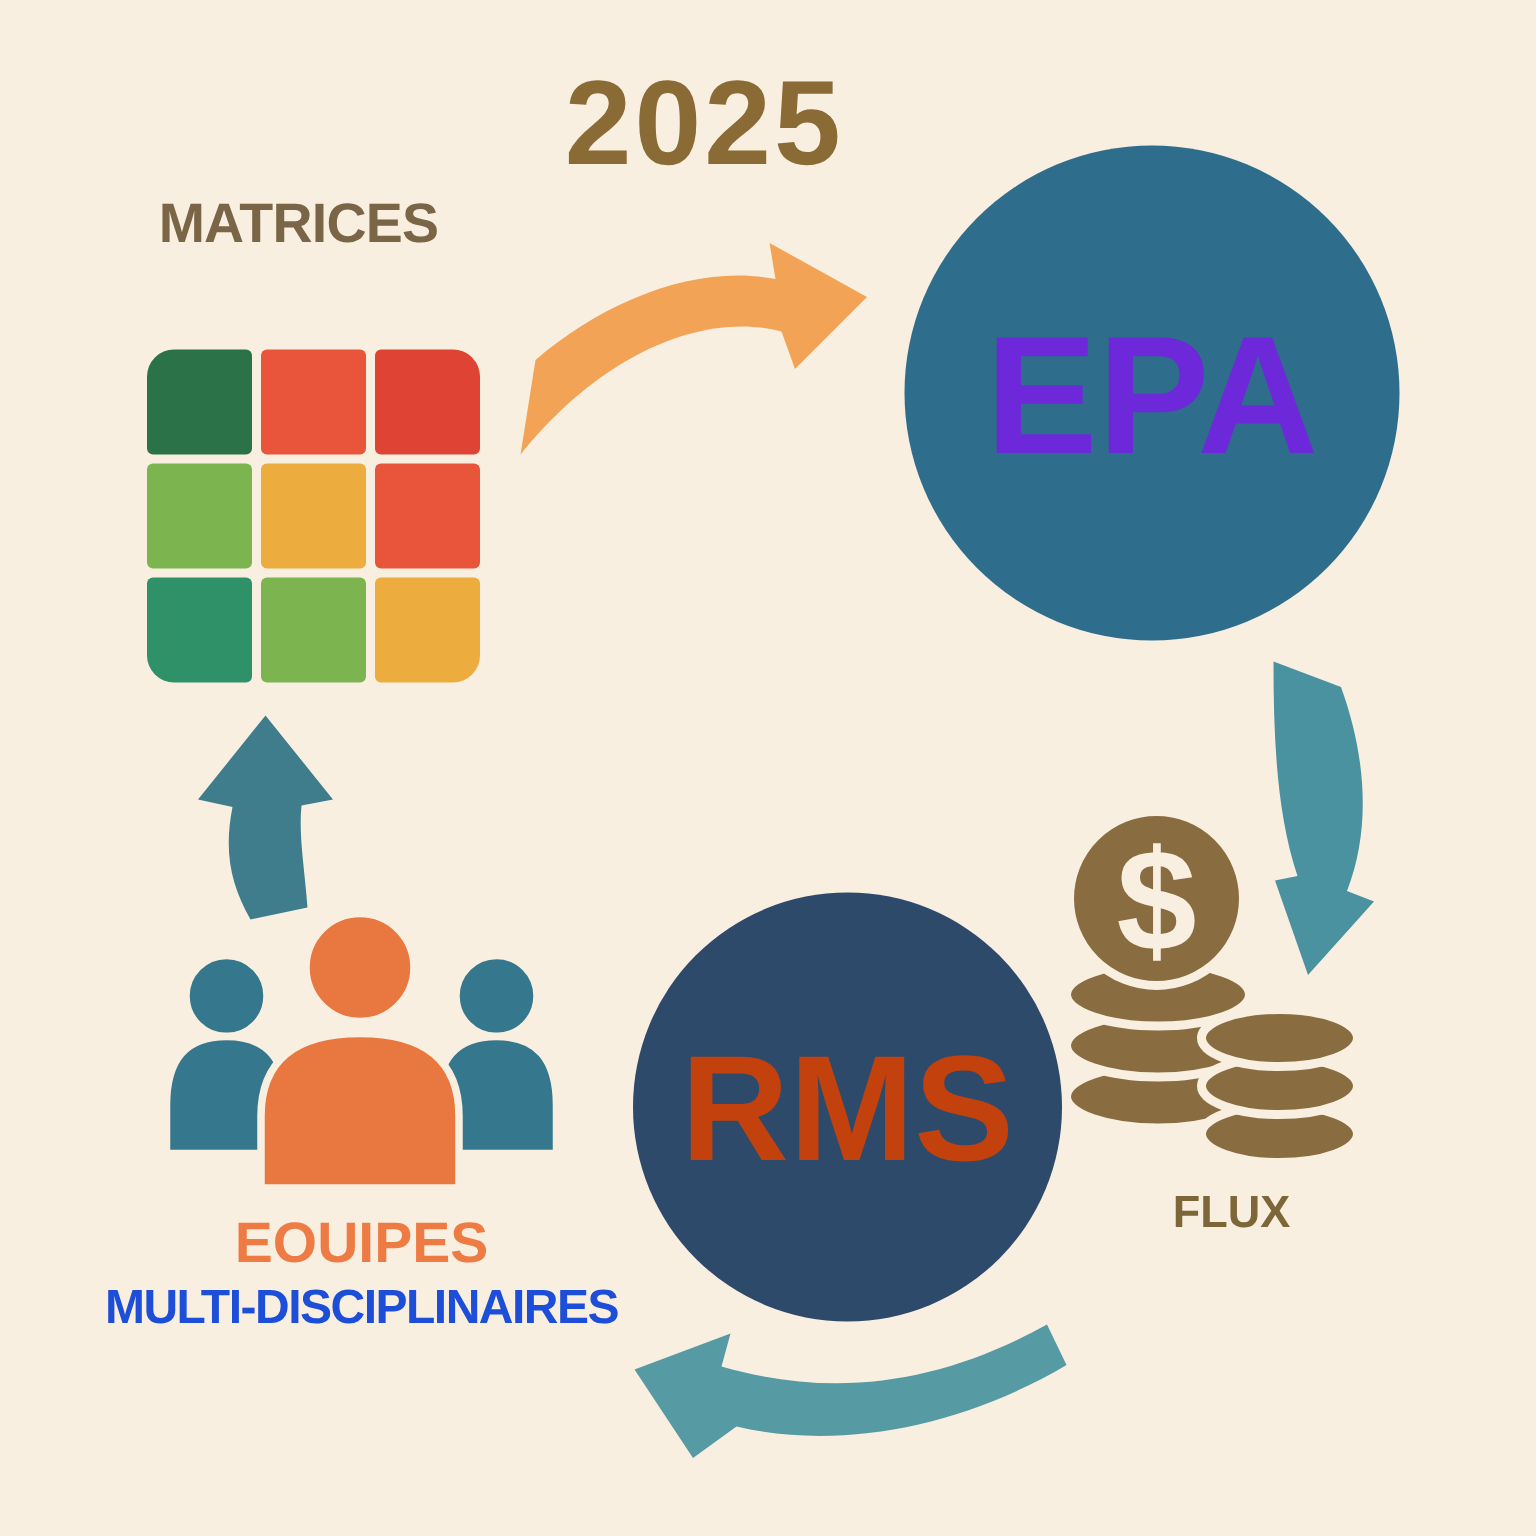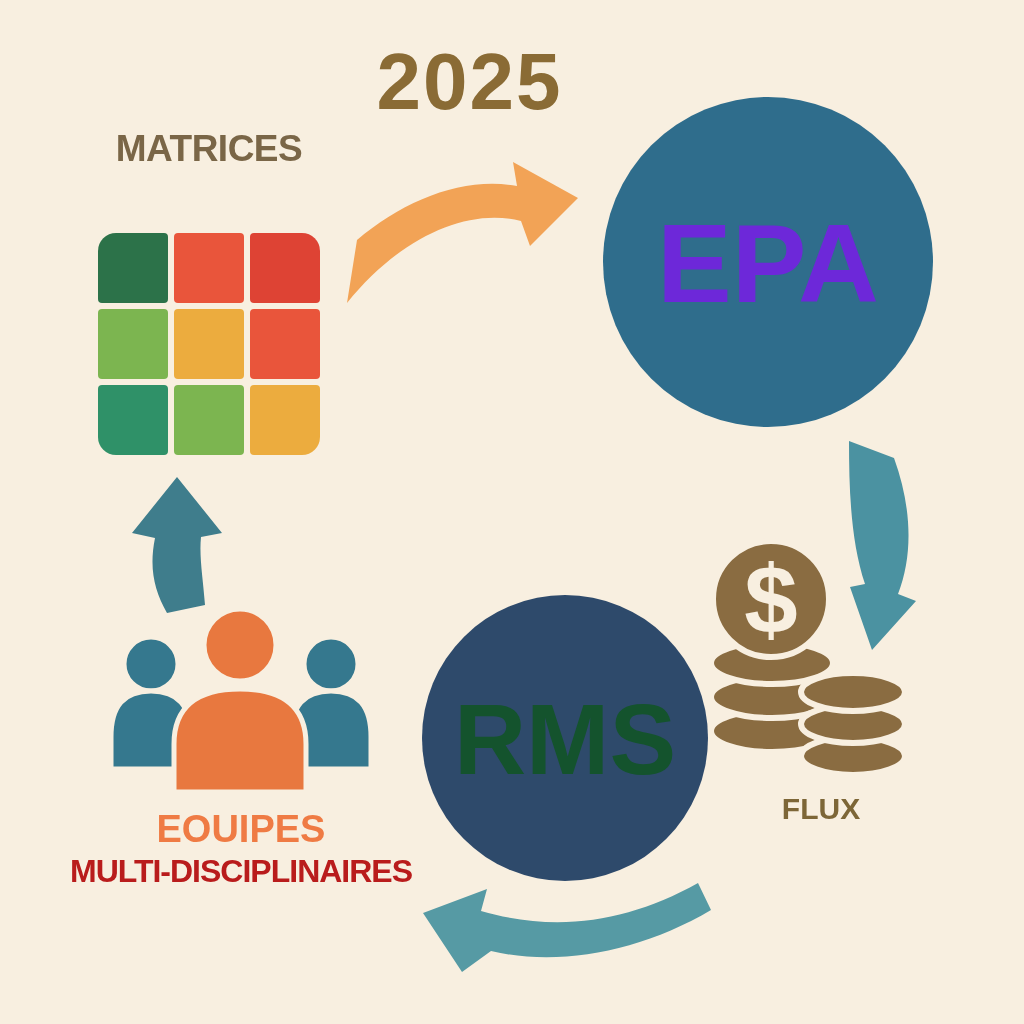--- a/index.html
+++ b/index.html
@@ -4,27 +4,27 @@
 <style>
   html,body{margin:0;padding:0;background:#f8efe0;}
   .canvas{
     position:relative;width:1024px;height:1024px;overflow:hidden;
     background:#f8efe0;
     font-family:"Liberation Sans","DejaVu Sans",sans-serif;
   }
   .diagram-svg{position:absolute;left:0;top:0;}
   .lbl{position:absolute;text-align:center;font-weight:700;}
   .year-title{left:0;top:36px;width:939px;font-size:80px;letter-spacing:2px;color:#8a6b35;}
-  .matrix-label{left:59px;top:126px;width:300px;font-size:37px;line-height:46px;color:#7a6647;letter-spacing:-0.5px;}
+  .matrix-label{left:49px;top:126px;width:300px;font-size:37px;line-height:46px;color:#7a6647;letter-spacing:-0.5px;}
   .epa-label{left:618px;top:205px;width:300px;font-size:112px;line-height:118px;color:#6d28d9;}
-  .rms-label{left:415px;top:686px;width:300px;font-size:100px;line-height:106px;color:#14532d;}
+  .rms-label{left:415px;top:686px;width:300px;font-size:100px;line-height:106px;color:#c2410c;}
   .flux-label{left:671px;top:786px;width:300px;font-size:30px;line-height:45px;color:#7d6637;}
   .teams-label{left:16px;top:808px;width:450px;line-height:42px;}
   .teams-line1{font-size:38px;color:#ef7b44;}
-  .teams-line2{font-size:32px;color:#b91c1c;letter-spacing:-1px;}
+  .teams-line2{font-size:32px;color:#1d4ed8;letter-spacing:-1px;}
   .dollar-glyph{font-family:"Liberation Sans","DejaVu Sans",sans-serif;font-weight:700;font-size:96px;}
 </style>
 </head>
 <body>
 
 <div class="canvas">
 
   <svg class="diagram-svg" width="1024" height="1024" viewBox="0 0 1024 1024">
 
     <g>

